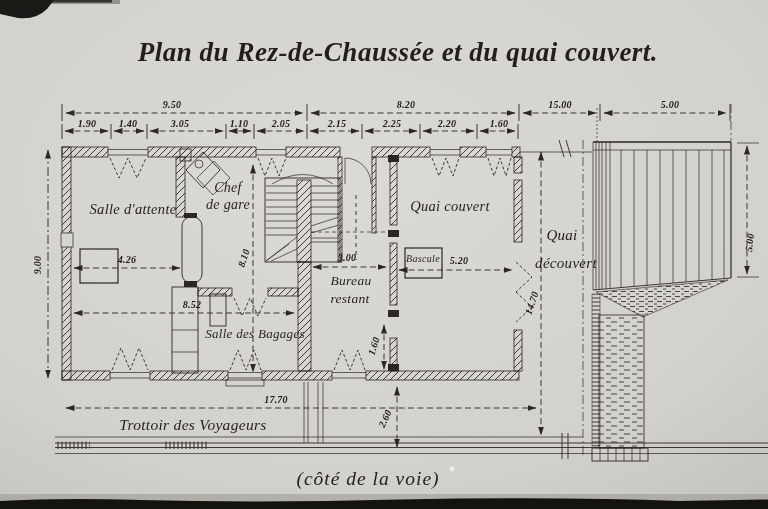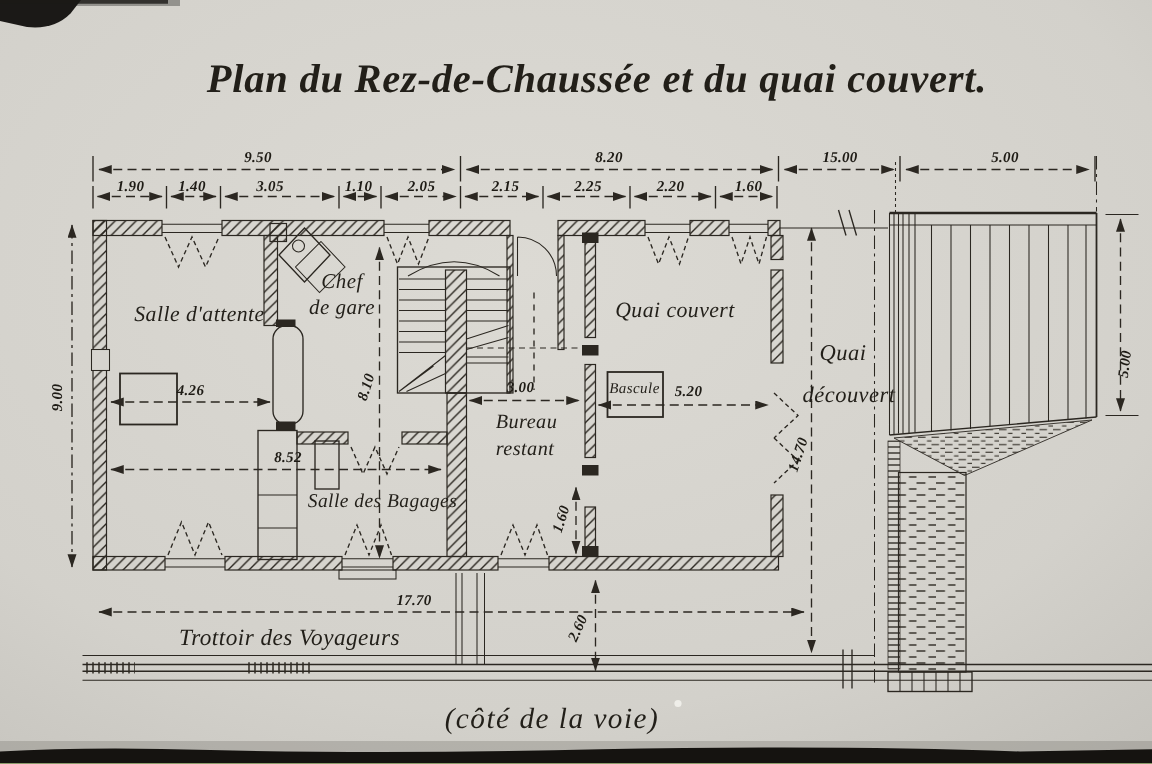--- a/index.html
+++ b/index.html
@@ -1,16 +1,16 @@
 <!DOCTYPE html>
 <html><head>
 <meta charset="utf-8">
 <style>
   html,body{margin:0;padding:0;background:#777;}
-  .page{position:relative;width:768px;height:509px;overflow:hidden;background:#bef264;}
+  .page{position:relative;width:768px;height:509px;overflow:hidden;background:#1d4ed8;}
   svg{display:block;}
   text{font-family:"Liberation Serif","DejaVu Serif",serif;font-style:italic;fill:#221f19;}
   .title{font-size:27px;font-weight:700;text-anchor:middle;letter-spacing:.5px;}
   .caption{font-size:19.5px;text-anchor:middle;letter-spacing:1px;}
   .room{text-anchor:middle;letter-spacing:.3px;}
   .dim{font-size:10px;font-weight:700;text-anchor:middle;letter-spacing:.2px;fill:#1e1b15;}
   .s{stroke:#2b2721;fill:none;stroke-width:.9;}
   .thin{stroke-width:.7;}
   .th{stroke-width:1.2;}
   .d{stroke-dasharray:6 3.5;}

